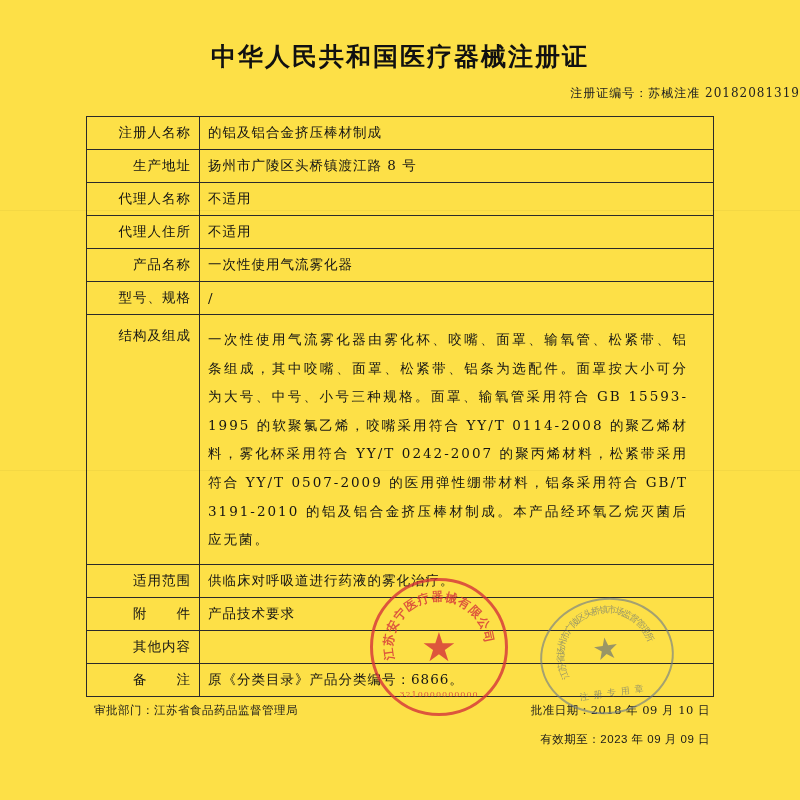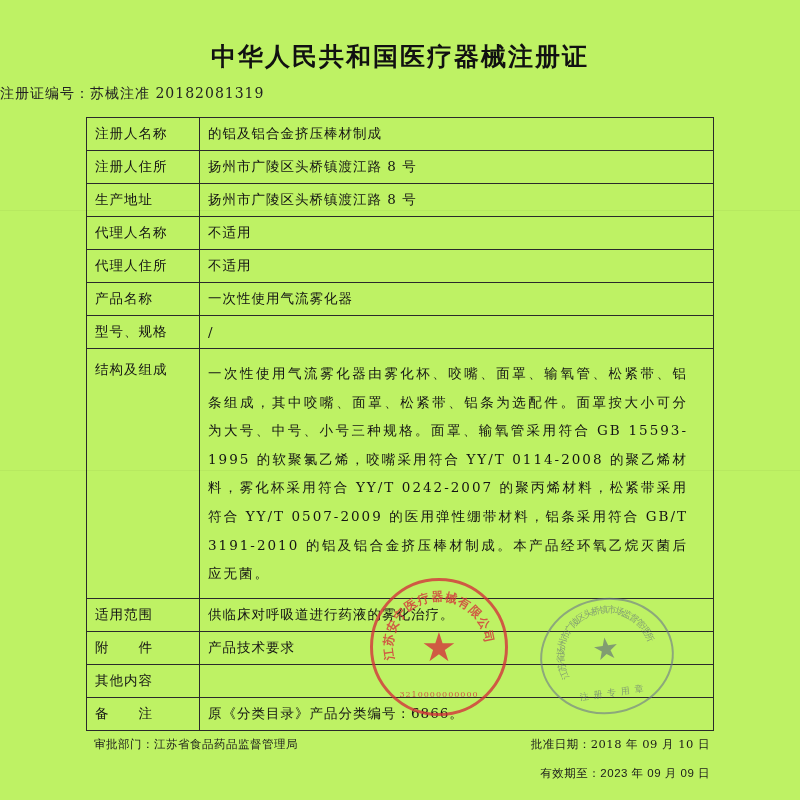--- a/index.html
+++ b/index.html
@@ -12,35 +12,35 @@
     height: 800px;
     font-family: "DejaVu Sans", "Liberation Sans", sans-serif;
     color: #1a1a1a;
     position: relative;
     overflow: hidden;
   }
   .page {
     position: relative;
     width: 800px;
     height: 800px;
-    background: #bef264;
+    background: #fde047;
   }
   .cert-title {
     text-align: center;
     font-family: "DejaVu Serif", "Liberation Serif", serif;
     font-weight: bold;
     font-size: 25px;
     letter-spacing: 2px;
     color: #111;
     padding-top: 40px;
   }
   .cert-number {
-    text-align: left;
-    font-family: "DejaVu Serif", "Liberation Serif", serif;
-    font-size: 14px;
+    text-align: right;
+    font-family: "DejaVu Serif", "Liberation Serif", serif;
+    font-size: 12px;
     color: #222;
     margin-top: 12px;
     letter-spacing: 1px;
   }
   .table-wrap {
     margin: 14px auto 0 auto;
     width: 628px;
     position: relative;
   }
   table.cert {
@@ -53,21 +53,21 @@
     border: 1px solid #2a2a2a;
     font-family: "DejaVu Serif", "Liberation Serif", serif;
     font-size: 13.5px;
     color: #141414;
     padding: 7px 8px;
     vertical-align: middle;
     letter-spacing: 1px;
   }
   td.label {
     width: 96px;
-    text-align: left;
+    text-align: right;
     white-space: nowrap;
     letter-spacing: 3px;
     margin-left: 31px;
   }
   td.value {
     text-align: left;
     letter-spacing: 1.5px;
   }
   td.value.compose {
     line-height: 2.12;
@@ -210,24 +210,20 @@
   <div class="cert-number">
     <span>注册证编号：</span><span>苏械注准 20182081319</span>
   </div>
 
   <div class="table-wrap">
     <table class="cert">
       <tbody>
         <tr>
           <td class="label">注册人名称</td>
           <td class="value">的铝及铝合金挤压棒材制成</td>
-        </tr>
-        <tr>
-          <td class="label">注册人住所</td>
-          <td class="value">扬州市广陵区头桥镇渡江路 8 号</td>
         </tr>
         <tr>
           <td class="label">生产地址</td>
           <td class="value">扬州市广陵区头桥镇渡江路 8 号</td>
         </tr>
         <tr>
           <td class="label">代理人名称</td>
           <td class="value">不适用</td>
         </tr>
         <tr>

